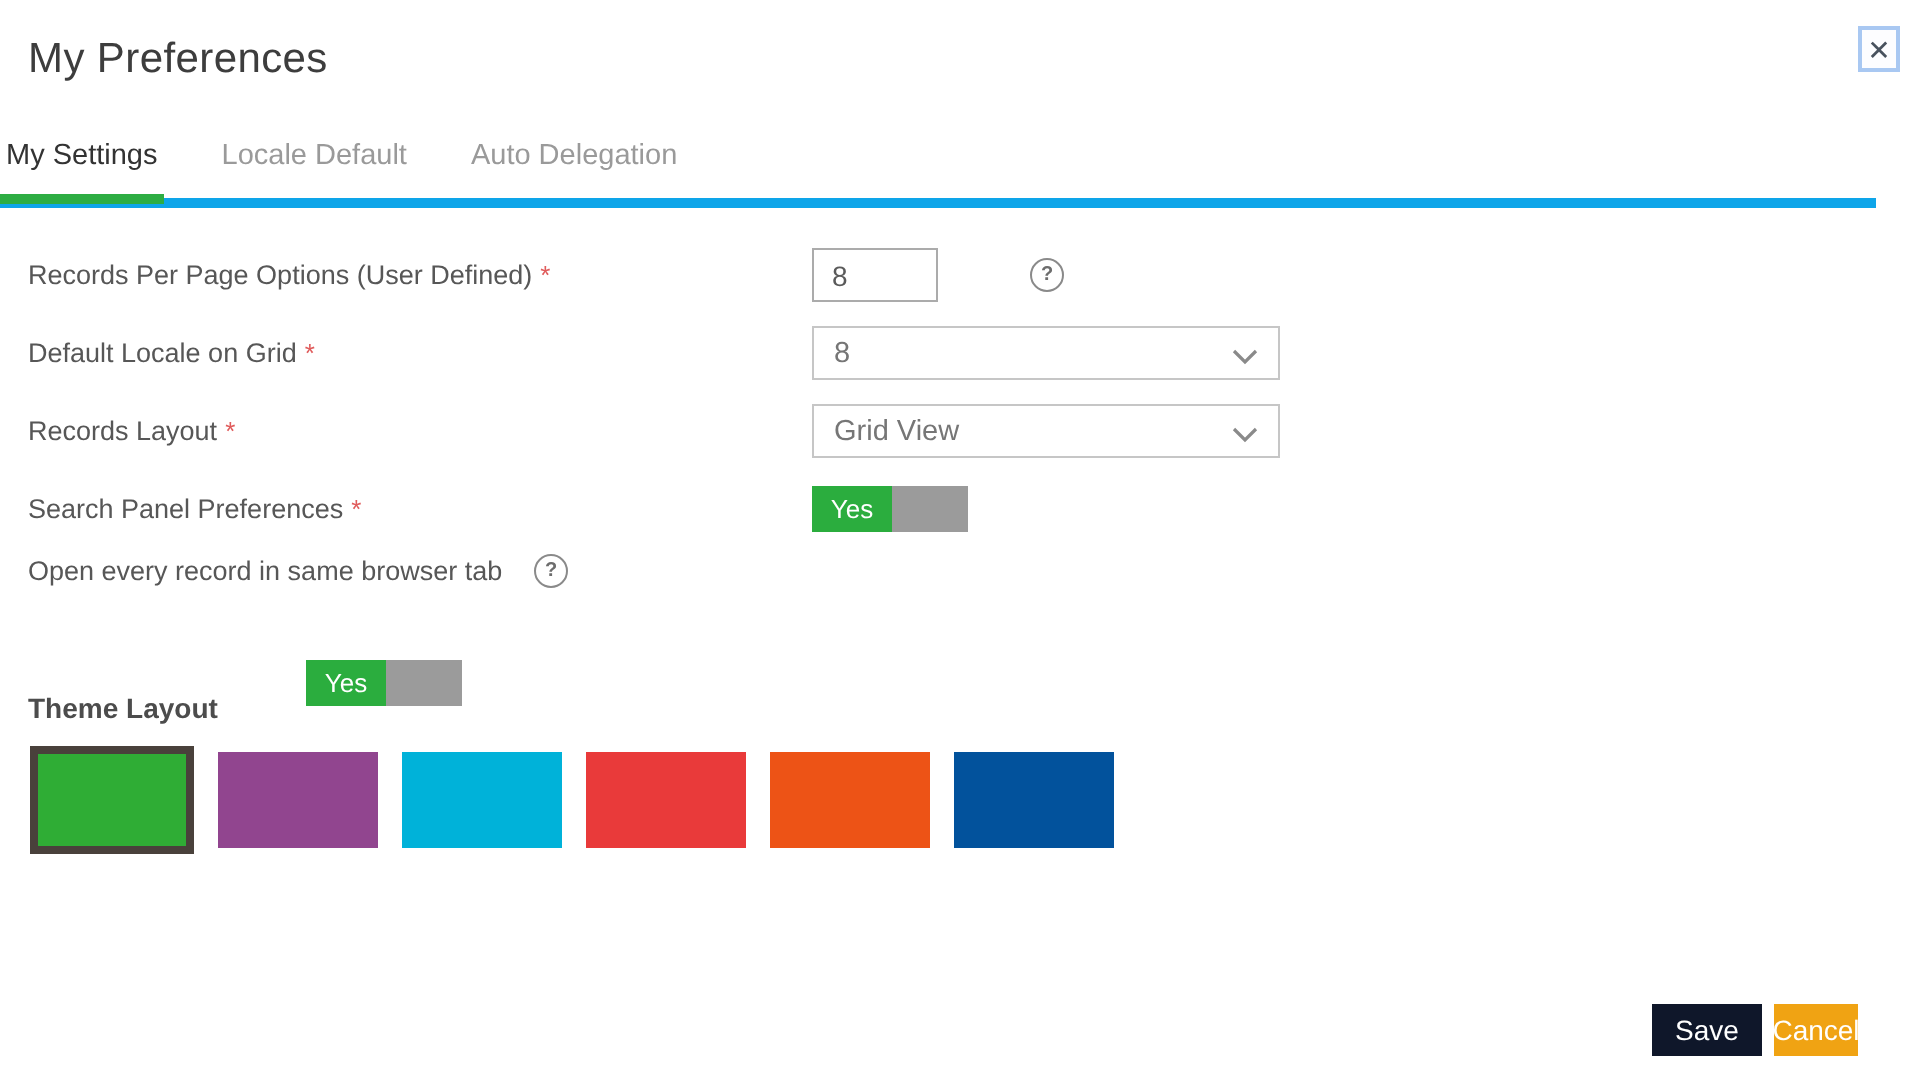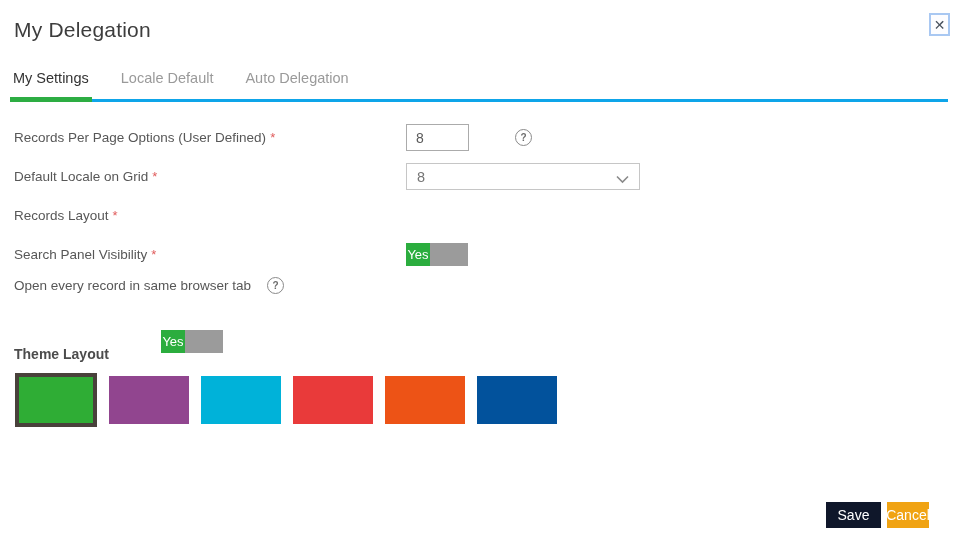--- a/index.html
+++ b/index.html
@@ -14,22 +14,22 @@
     position:absolute;left:14px;top:18px;
     font-size:21px;color:#3d3d3d;font-weight:400;letter-spacing:.2px;
   }
   .close-btn{
     position:absolute;left:929px;top:13px;width:17px;height:19px;
     border:2px solid #a9c8f2;background:#fdfdff;
     display:flex;align-items:center;justify-content:center;
     color:#49525e;font-size:14px;font-weight:bold;cursor:pointer;line-height:1;
   }
   .tab-bar{
-    position:absolute;left:10px;top:68px;width:938px;
-    display:flex;border-bottom:3px solid #0ea5e9;
+    position:absolute;left:0;top:68px;width:938px;
+    display:flex;border-bottom:5px solid #0ea5e9;
   }
   .tab{
     position:relative;margin-right:26px;padding:2px 3px 13px 3px;
     font-size:14.5px;color:#9a9a9a;cursor:pointer;white-space:nowrap;
   }
   .tab.active{color:#333333;}
   .tab.active::after{
     content:"";position:absolute;left:0;right:0;bottom:-3px;height:5px;
     background:#2dad43;
   }
@@ -52,21 +52,21 @@
   .dropdown{
     width:222px;height:25px;border:1px solid #c6c6c6;background:#fff;
     display:flex;align-items:center;padding-left:10px;
     font-size:14.5px;color:#767676;cursor:pointer;position:relative;
   }
   .dropdown .chev{
     position:absolute;right:10px;top:7px;
   }
   .toggle{display:flex;cursor:pointer;}
   .toggle .on{
-    width:24px;height:23px;background:#2bad3e;color:#fff;
+    width:40px;height:23px;background:#2bad3e;color:#fff;
     display:flex;align-items:center;justify-content:center;font-size:13px;
   }
   .toggle .off{width:38px;height:23px;background:#9b9b9b;}
   .theme-label{
     position:absolute;left:14px;top:346px;
     font-size:14px;font-weight:bold;color:#4c4c4c;
   }
   .swatches{
     position:absolute;left:15px;top:373px;height:54px;
     display:flex;align-items:center;
@@ -79,21 +79,21 @@
     display:flex;align-items:center;justify-content:center;
   }
   .btn-save{left:826px;width:55px;background:#0f172a;}
   .btn-cancel{left:887px;width:42px;background:#f0a313;}
 </style>
 </head>
 <body>
 
 <div class="page">
 
-  <div class="dialog-title">My Delegation</div>
+  <div class="dialog-title">My Preferences</div>
 
   <div class="close-btn">
     <span>✕</span>
   </div>
 
   <div class="tab-bar">
     <div class="tab active">
       <span>My Settings</span>
     </div>
     <div class="tab">
@@ -128,25 +128,33 @@
           </svg>
       </span>
     </div>
   </div>
 
   <div class="row" style="top:202px;height:27px;">
     <div class="row-label">
       <span>Records Layout</span>
       <span class="req">*</span>
     </div>
+    <div class="dropdown">
+      <span>Grid View</span>
+      <span class="chev">
+        <svg width="13" height="9" viewBox="0 0 13 9">
+            <polyline points="1,1.5 6.5,7 12,1.5" fill="none" stroke="#8a8a8a" stroke-width="1.6"></polyline>
+          </svg>
+      </span>
+    </div>
   </div>
 
   <div class="row" style="top:243px;height:23px;">
     <div class="row-label">
-      <span>Search Panel Visibility</span>
+      <span>Search Panel Preferences</span>
       <span class="req">*</span>
     </div>
     <div class="toggle">
       <div class="on">Yes</div>
       <div class="off"></div>
     </div>
   </div>
 
   <div class="row" style="top:277px;height:23px;flex-direction:column;">
     <div class="row-label">

